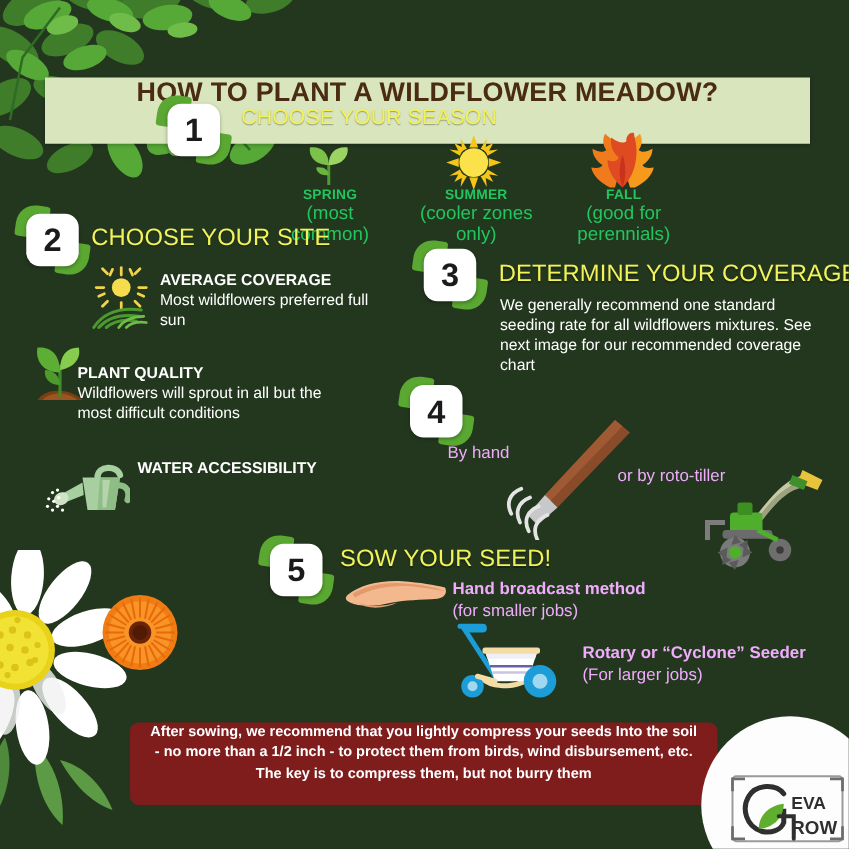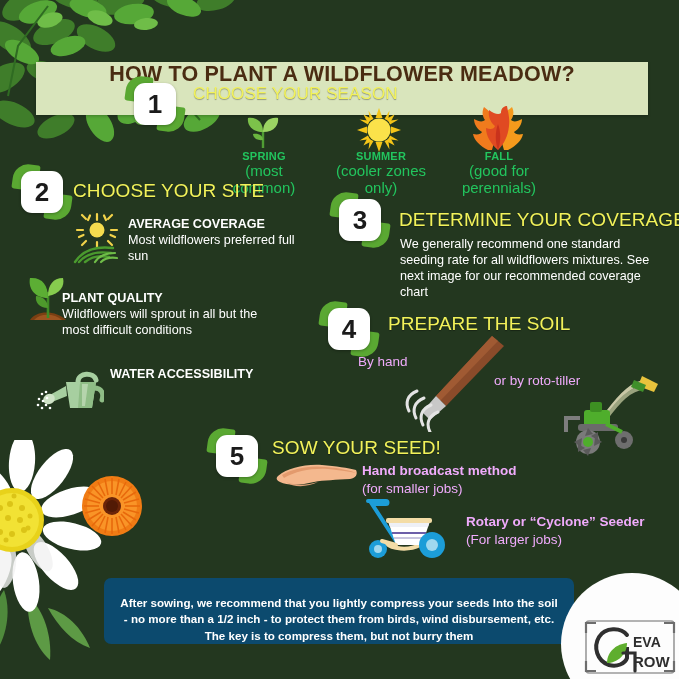--- a/index.html
+++ b/index.html
@@ -60,22 +60,22 @@
   .lbl b{font-weight:bold;}
 
   
   .season{position:absolute;text-align:center;color:#22c55e;}
   .season .name{font-size:11px;font-weight:bold;letter-spacing:.2px;}
   .season .note{font-size:15px;}
 
   
   .footer{
     position:absolute;left:104px;top:578px;width:470px;height:66px;
-    background:#0c4a6e;border-radius:7px;
-    display:flex;align-items:flex-end;justify-content:center;
+    background:#7f1d1d;border-radius:7px;
+    display:flex;align-items:flex-start;justify-content:center;
   }
   .footer p{
     margin:0;color:#fff;font-size:11.6px;font-weight:bold;line-height:1.42;
     text-align:center;padding:0 12px;
   }
 
   
   .logo-wrap{position:absolute;right:-6px;bottom:-10px;width:126px;height:110px;}
   .logo-circle{
     position:absolute;right:-18px;bottom:-26px;width:142px;height:142px;
@@ -281,21 +281,20 @@
   <div class="step-head h3s" style="left:399px;top:209px;">DETERMINE YOUR COVERAGE</div>
   <div class="body-txt" style="left:400px;top:236px;width:250px;">We generally recommend one standard seeding rate for all  wildflowers mixtures. See next image for our recommended coverage chart</div>
 
   <div class="badge" style="left:325px;top:305px;">
     <div class="leafA"></div>
     <div class="leafB"></div>
     <div class="sq">
       <span>4</span>
     </div>
   </div>
-  <div class="step-head h3s" style="left:388px;top:313px;">PREPARE THE SOIL</div>
 
   <div class="lbl" style="left:358px;top:353px;">By hand</div>
 
   <svg style="position:absolute;left:400px;top:332px;width:110px;height:100px;" viewBox="0 0 110 100">
     <path d="M92 4 L104 14 L46 74 L36 64 Z" fill="#8a4b2a"></path>
     <path d="M92 4 L98 9 L40 69 L36 64 Z" fill="#a05a33"></path>
     <path d="M36 64 L46 74 L30 88 L22 80 Z" fill="#c8c8c8"></path>
     <g stroke="#e4e4e4" stroke-width="3" fill="none" stroke-linecap="round">
       <path d="M24 66 C14 70 12 78 16 86"></path>
       <path d="M31 73 C21 77 19 85 23 93"></path>

